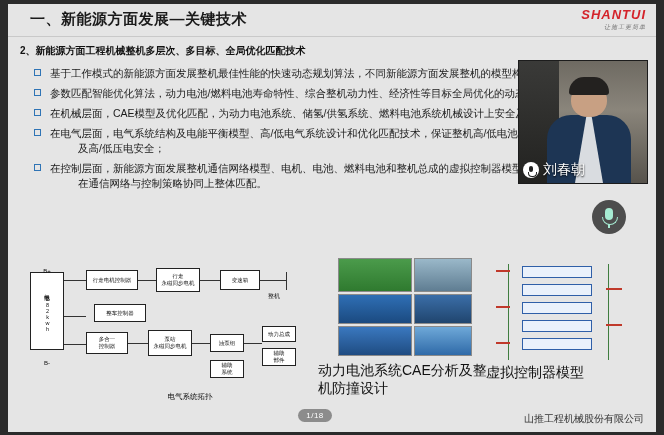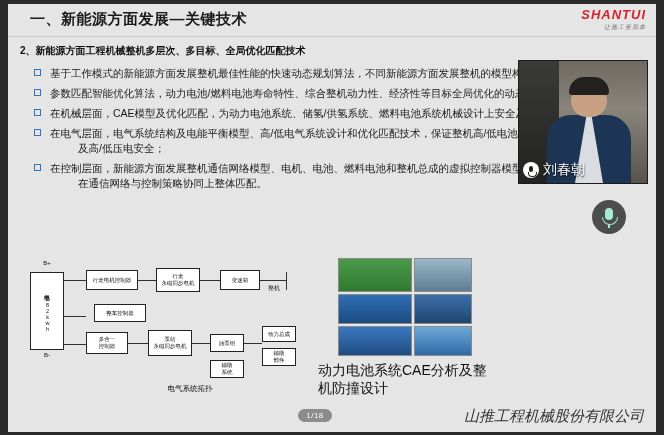--- a/index.html
+++ b/index.html
@@ -239,20 +239,21 @@
   .wire {
     position: absolute;
     background: #333;
   }
   .cap-label {
     position: absolute;
     font-size: 7.5px;
     color: #111;
     text-align: center;
     width: 100%;
+    margin-top: 8px;
   }
   .photo-group {
     position: absolute;
     left: 330px; top: 4px;
     width: 140px; height: 122px;
   }
   .ph {
     position: absolute;
     border: 1px solid #8a8a8a;
     box-sizing: border-box;
@@ -286,23 +287,22 @@
     color: #fff;
     font-size: 8px;
     display: flex;
     align-items: center;
     justify-content: center;
     letter-spacing: 0.5px;
   }
   .footer-company {
     position: absolute;
     right: 12px; bottom: 6px;
-    font-size: 15px;
+    font-size: 10px;
     color: #333;
-    font-style: italic;
   }
   .caption {
     position: absolute;
     font-size: 14px;
     color: #111;
   }
 </style>
 </head>
 <body>
 
@@ -432,18 +432,33 @@
       <div class="photo-group">
         <div class="ph" style="left:0; top:0; width:74px; height:34px; background:linear-gradient(180deg,#4b9b4b,#2f7a2f);"></div>
         <div class="ph" style="left:76px; top:0; width:58px; height:34px; background:linear-gradient(180deg,#9ab8c9,#5f7d92);"></div>
         <div class="ph" style="left:0; top:36px; width:74px; height:30px; background:linear-gradient(180deg,#2f6fb5,#1b4a80);"></div>
         <div class="ph" style="left:76px; top:36px; width:58px; height:30px; background:linear-gradient(180deg,#3b6ea8,#20456e);"></div>
         <div class="ph" style="left:0; top:68px; width:74px; height:30px; background:linear-gradient(180deg,#3a78bf,#1f4c82);"></div>
         <div class="ph" style="left:76px; top:68px; width:58px; height:30px; background:linear-gradient(180deg,#6ea8d8,#2f6aa8);"></div>
         <div class="caption" style="left:-20px; top:104px; width:176px;">动力电池系统CAE分析及整机防撞设计</div>
       </div>
 
+      <div class="virt-group">
+        <div class="vline" style="left:12px; top:4px; width:1px; height:96px;"></div>
+        <div class="vline" style="left:112px; top:4px; width:1px; height:96px;"></div>
+        <div class="vbox" style="left:26px; top:6px; width:70px; height:12px;"></div>
+        <div class="vbox" style="left:26px; top:24px; width:70px; height:12px;"></div>
+        <div class="vbox" style="left:26px; top:42px; width:70px; height:12px;"></div>
+        <div class="vbox" style="left:26px; top:60px; width:70px; height:12px;"></div>
+        <div class="vbox" style="left:26px; top:78px; width:70px; height:12px;"></div>
+        <div class="vred" style="left:0; top:10px; width:14px; height:2px;"></div>
+        <div class="vred" style="left:0; top:46px; width:14px; height:2px;"></div>
+        <div class="vred" style="left:0; top:82px; width:14px; height:2px;"></div>
+        <div class="vred" style="left:110px; top:28px; width:16px; height:2px;"></div>
+        <div class="vred" style="left:110px; top:64px; width:16px; height:2px;"></div>
+        <div class="caption" style="left:-10px; top:104px; width:148px;">虚拟控制器模型</div>
+      </div>
     </div>
 
     <div class="page-chip">1/18</div>
     <div class="footer-company">山推工程机械股份有限公司</div>
   </div>
 </div>
 
 </body></html>

